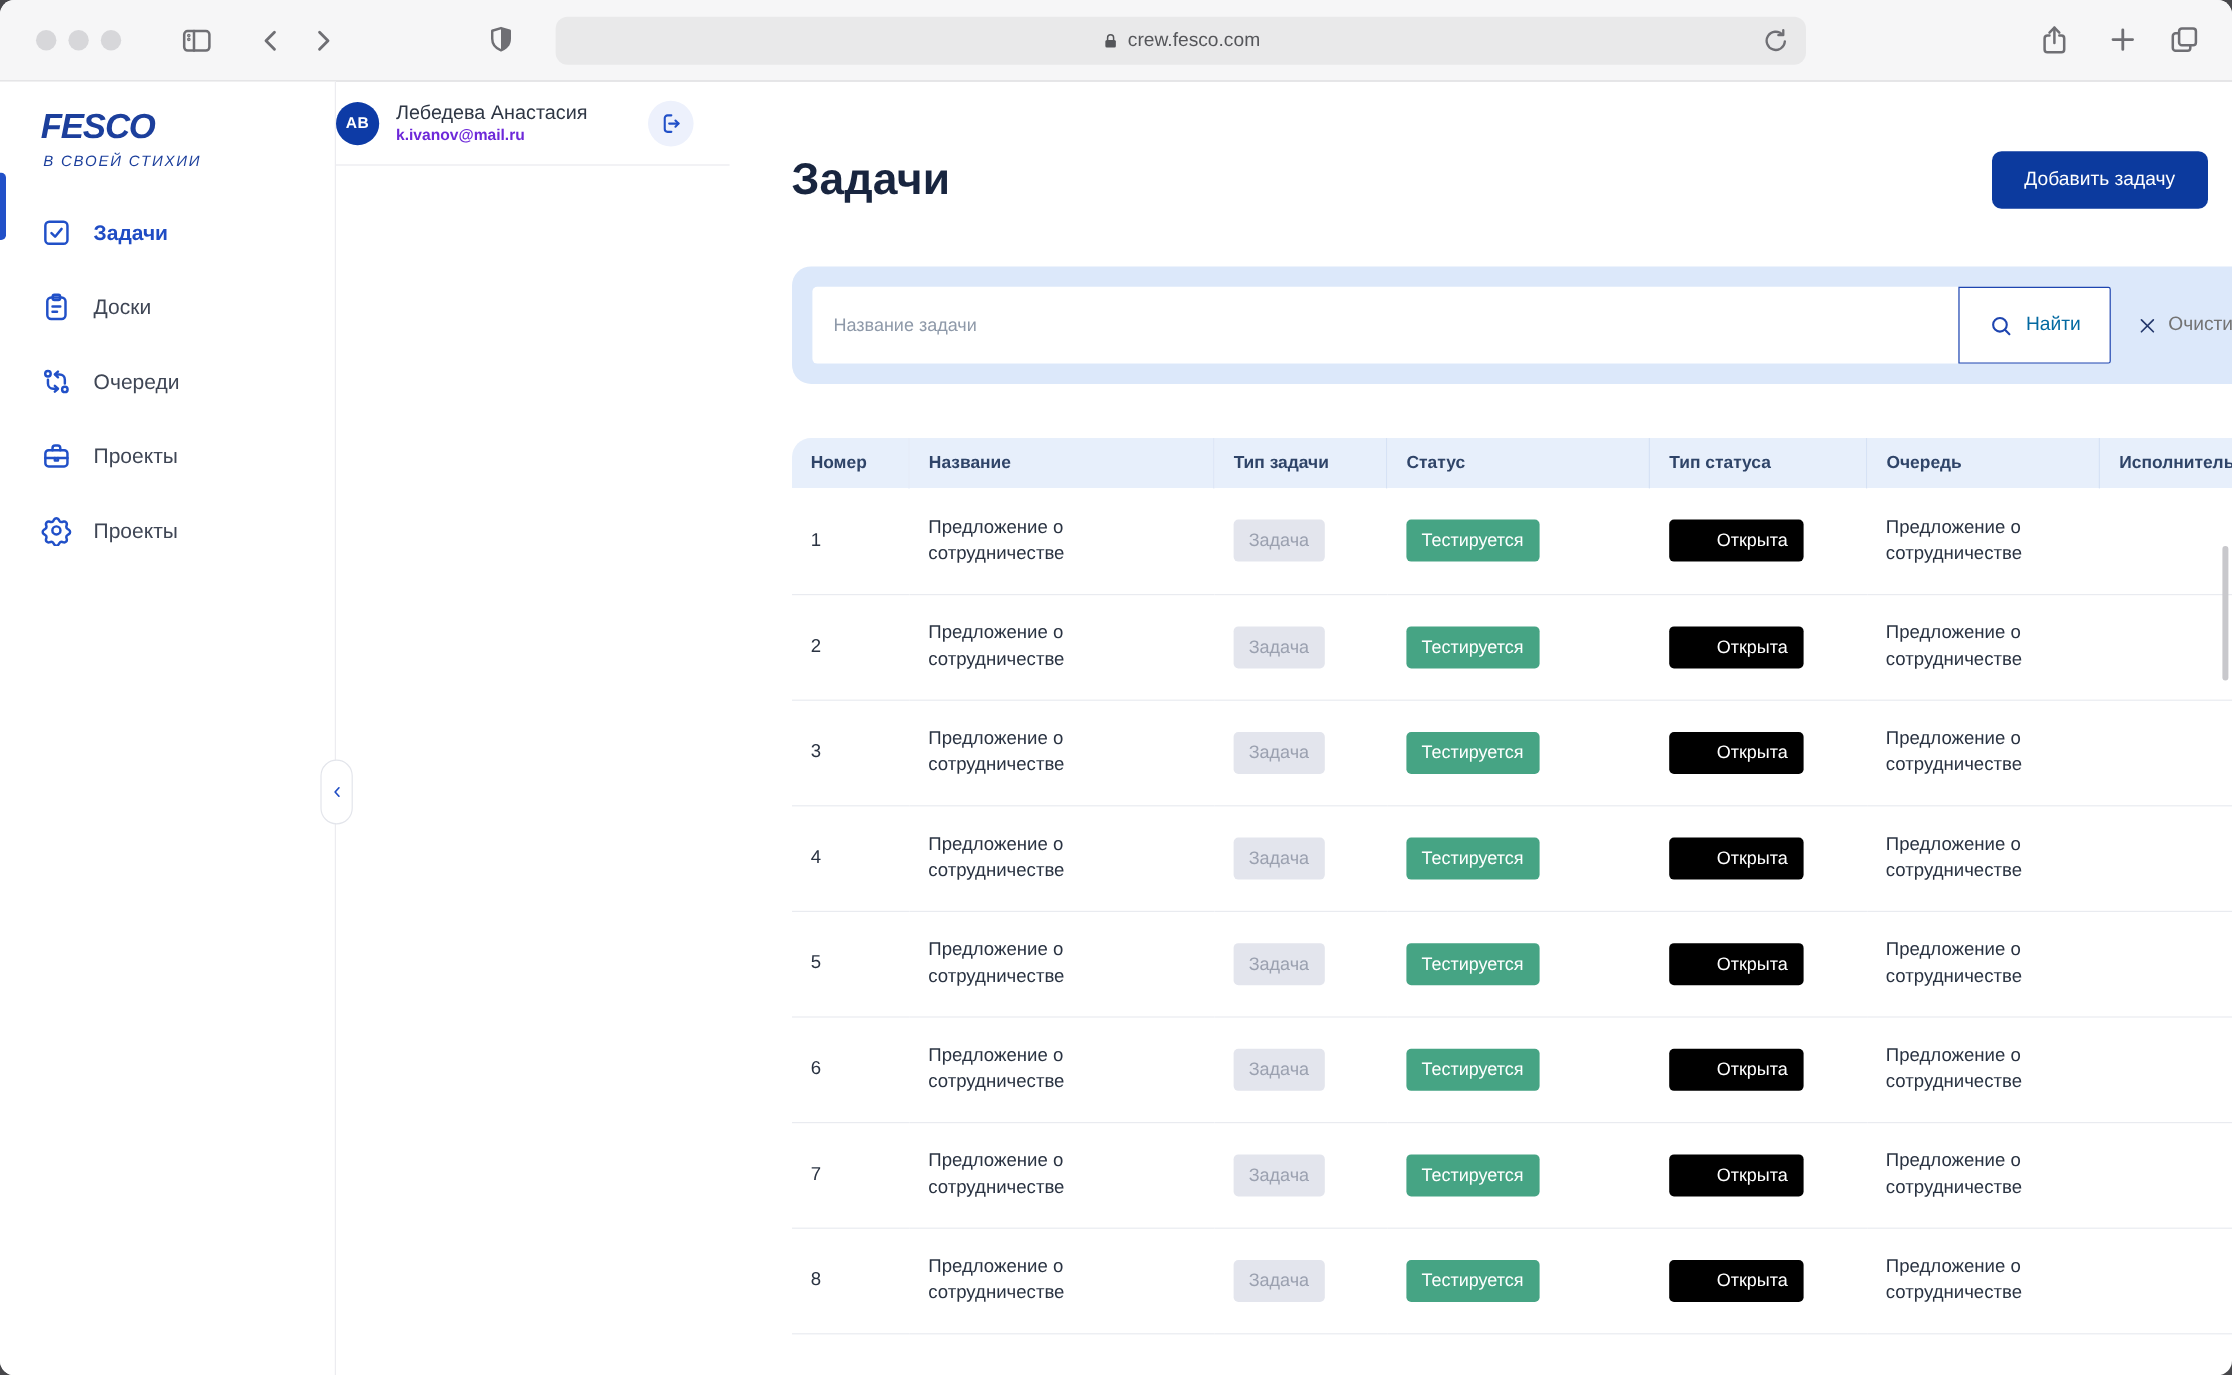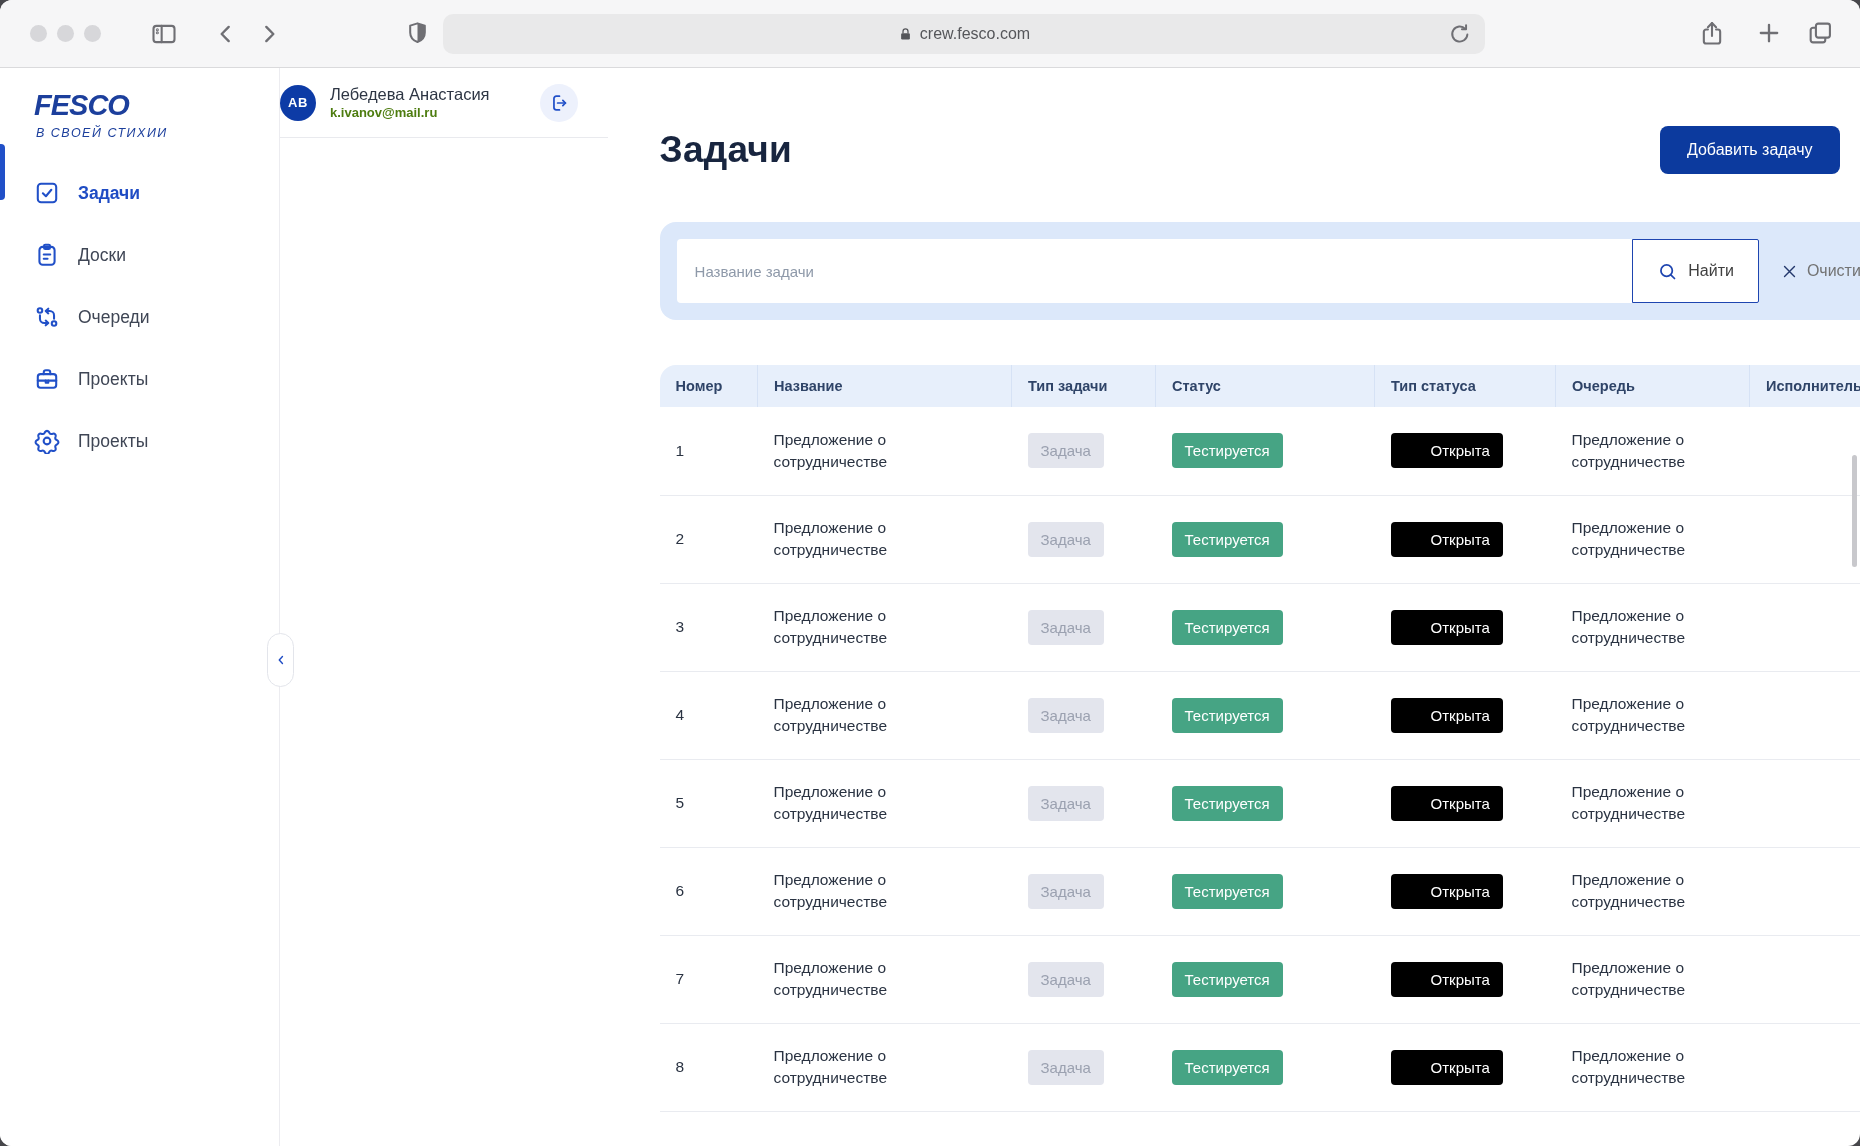--- a/index.html
+++ b/index.html
@@ -4,21 +4,21 @@
 <style>
   * { margin:0; padding:0; box-sizing:border-box; }
   html,body { background:#47474b; font-family:"Liberation Sans","DejaVu Sans",sans-serif; }
   .window { width:1860px; height:1146px; background:#fff; border-radius:12px; overflow:hidden; position:relative; }
 
   
   .chrome { position:relative; height:68px; background:#f6f6f7; border-bottom:1px solid #dadadc; }
   .dot { position:absolute; top:25px; width:17px; height:17px; border-radius:50%; background:#d7d7da; }
   .cicon { position:absolute; color:#6f6f74; display:flex; align-items:center; justify-content:center; }
   .cicon svg { stroke:#6f6f74; fill:none; stroke-width:1.8; stroke-linecap:round; stroke-linejoin:round; }
-  .urlbar { position:absolute; left:443px; top:14px; width:1042px; height:40px; background:#e9e9ea; border-radius:10px;
+  .urlbar { position:absolute; left:463px; top:14px; width:1042px; height:40px; background:#e9e9ea; border-radius:10px;
             display:flex; align-items:center; justify-content:center; color:#55565a; font-size:16px; }
   .urlbar .lock { margin-right:7px; display:flex; }
   .reload { position:absolute; right:12px; top:7px; }
 
   
   .app { display:flex; height:1078px; position:relative; }
 
   
   .sidebar { width:280px; border-right:1px solid #ececf0; position:relative; flex:none; background:#fff; }
   .logo-wrap { padding:22px 0 0 34px; }
@@ -35,37 +35,37 @@
                    z-index:5; cursor:pointer; }
   .collapse-pill svg { stroke:#1f4cc4; fill:none; stroke-width:2.4; stroke-linecap:round; stroke-linejoin:round; }
 
   
   .main { flex:1; display:flex; overflow:hidden; }
   .topbar { height:70px; flex:none; border-bottom:1px solid #e9eaee; display:flex; align-items:center; justify-content:flex-end; padding-right:30px; gap:14px; }
   .avatar { width:36px; height:36px; border-radius:50%; background:#0d3ba6; color:#fff; font-size:13px; font-weight:bold;
             display:flex; align-items:center; justify-content:center; letter-spacing:.5px; }
   .uinfo { display:flex; flex-direction:column; margin-right:36px; }
   .uname { font-size:16.5px; color:#2e3644; }
-  .uemail { font-size:13px; color:#4d7c0f; font-weight:bold; margin-top:1px; }
+  .uemail { font-size:13px; color:#6d28d9; font-weight:bold; margin-top:1px; }
   .logout { width:38px; height:38px; border-radius:50%; background:#edf1fc; display:flex; align-items:center; justify-content:center; cursor:pointer; }
   .logout svg { stroke:#2150c8; fill:none; stroke-width:1.9; stroke-linecap:round; stroke-linejoin:round; }
 
   .content { padding:58px 65px 0 52px; flex:1; overflow:hidden; }
   .title-row { width:1180px; display:flex; align-items:center; justify-content:space-between; }
   .page-title { font-size:37px; font-weight:bold; color:#18253f; letter-spacing:.2px; }
   .add-btn { background:#0c3a9e; color:#fff; border:none; border-radius:8px; font-size:16px; padding:15px 27px;
              font-family:inherit; cursor:pointer; }
 
   .search-panel { margin-top:48px; width:1246px; background:#dce8fa; border-radius:16px; padding:17px; display:flex; align-items:center; }
   .search-box { flex:1; display:flex; height:64px; }
   .search-input { flex:1; border:none; outline:none; padding:0 18px; font-size:15px; font-family:inherit; color:#333;
                   border-radius:4px 0 0 4px; }
   .search-input::placeholder { color:#8e99a9; }
   .find-btn { display:flex; align-items:center; gap:10px; padding:0 24px; background:#fff; border:1.5px solid #1e45b0;
-              color:#404040; font-size:16px; font-family:inherit; cursor:pointer; border-radius:0 2px 2px 0; }
+              color:#0369a1; font-size:16px; font-family:inherit; cursor:pointer; border-radius:0 2px 2px 0; }
   .find-btn svg { stroke:#1e45b0; fill:none; stroke-width:2; stroke-linecap:round; }
   .clear-btn { display:flex; align-items:center; gap:9px; color:#737373; font-size:16px; margin:0 12px 0 22px;
                background:none; border:none; font-family:inherit; cursor:pointer; }
   .clear-btn svg { stroke:#24386c; fill:none; stroke-width:2; stroke-linecap:round; }
 
   table { margin-top:45px; border-collapse:collapse; table-layout:fixed; width:1463px; }
   th { background:#e7effb; height:42px; text-align:left; font-size:14.5px; font-weight:bold; color:#2f4468;
        padding:0 10px 0 16px; border-left:1px solid #d6e2f5; white-space:nowrap; overflow:hidden; }
   th:first-child { border-left:none; border-top-left-radius:16px; }
   th:last-child { border-top-right-radius:16px; }

